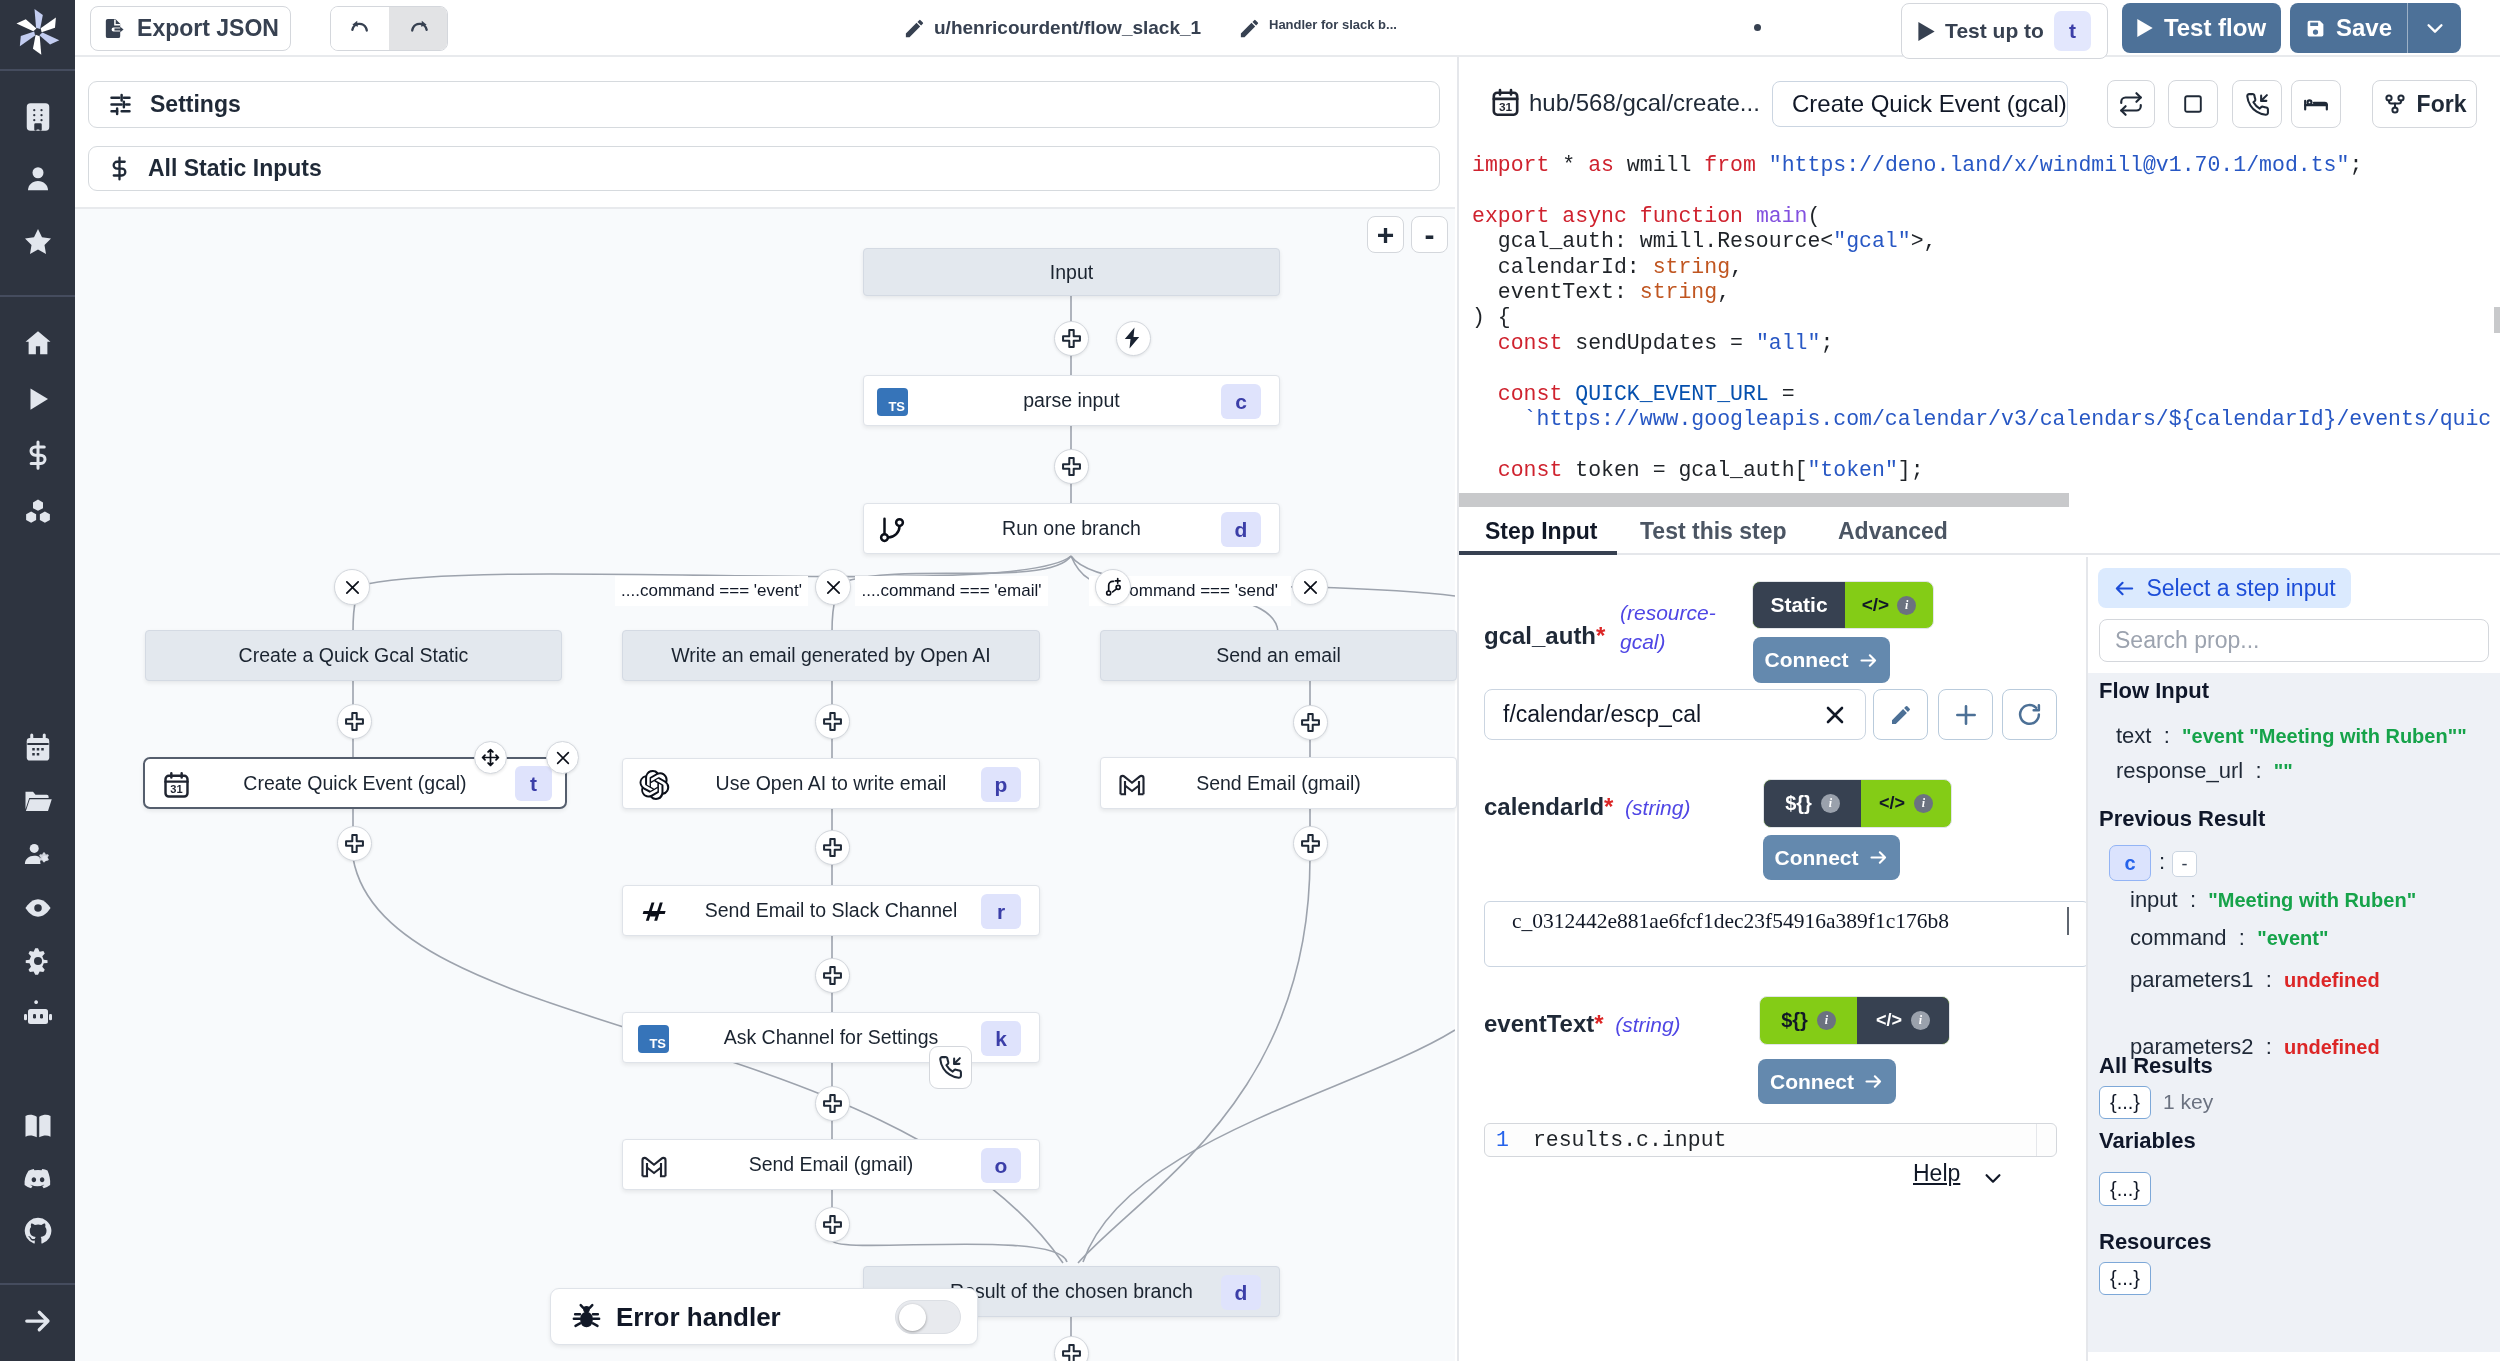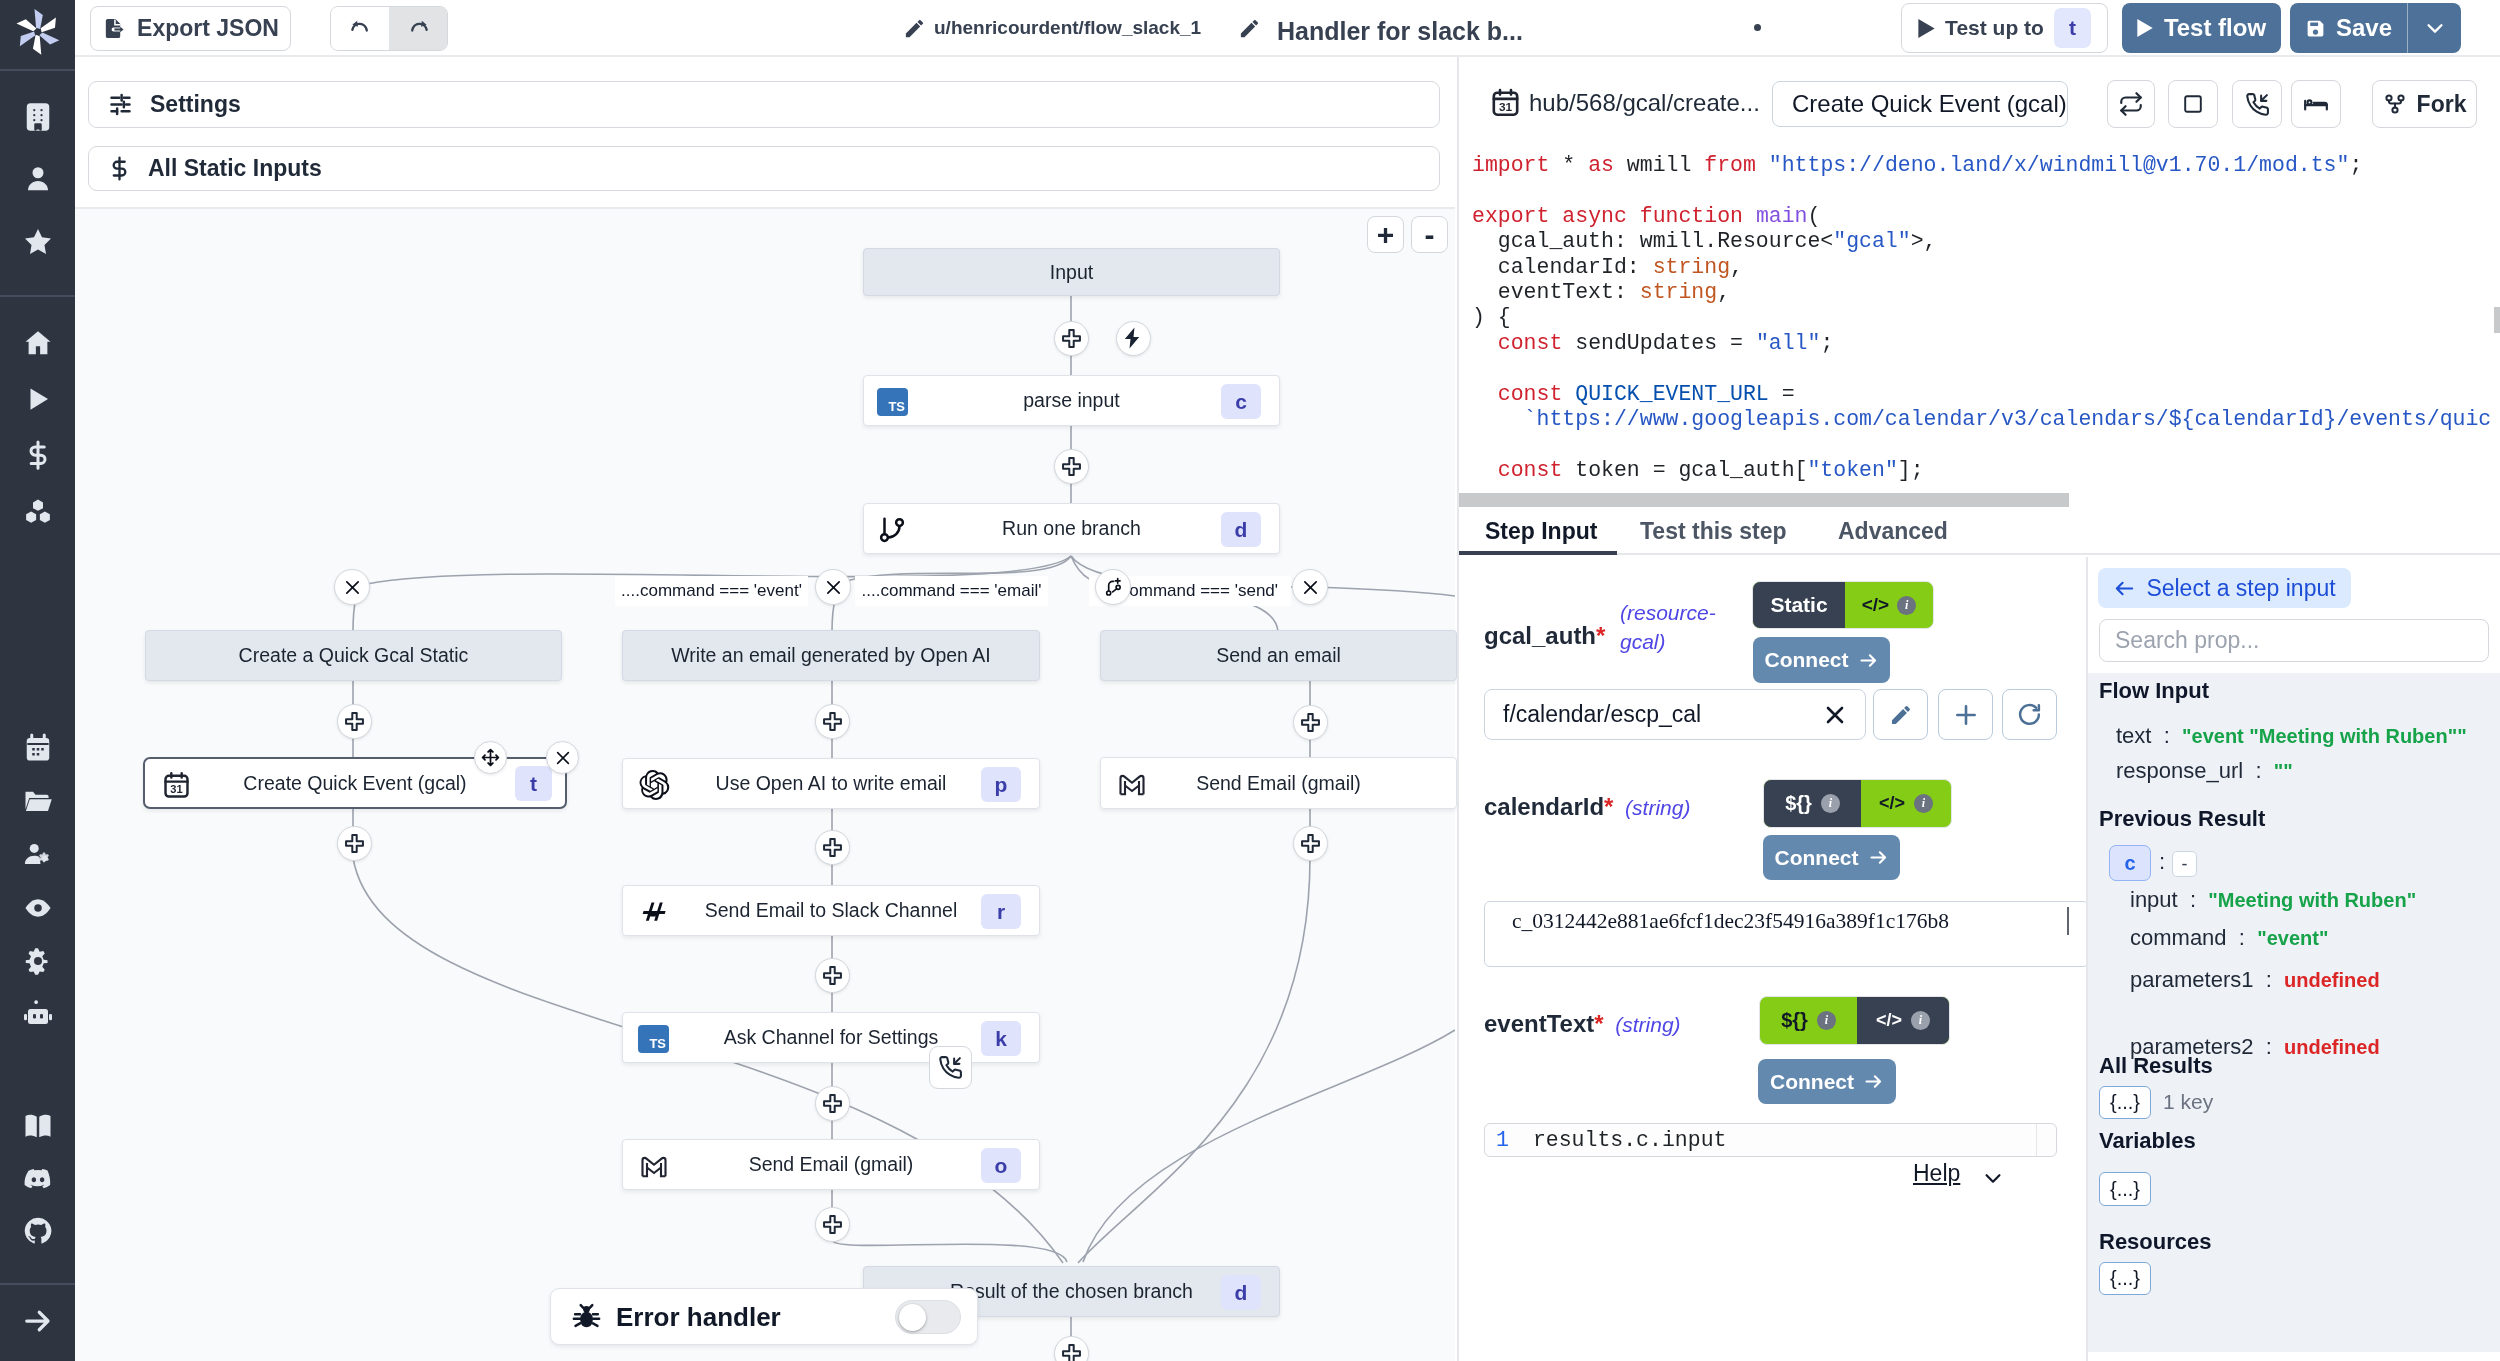--- a/index.html
+++ b/index.html
@@ -192,24 +192,24 @@
     </div>
   </div>
 
   <svg class="abs" style="left:903px; top:17px;" width="23" height="23" viewBox="0 0 24 24" fill="#374151">
       <path d="M3 17.2V21h3.8L17.9 9.9l-3.8-3.8zM20.7 7.1a1 1 0 0 0 0-1.4l-2.4-2.4a1 1 0 0 0-1.4 0l-1.8 1.8 3.8 3.8z"></path>
     </svg>
   <div class="abs" style="left:934px; top:17px; font-size:19px; font-weight:600; color:#374151;">u/henricourdent/flow_slack_1</div>
   <svg class="abs" style="left:1238px; top:17px;" width="23" height="23" viewBox="0 0 24 24" fill="#374151">
       <path d="M3 17.2V21h3.8L17.9 9.9l-3.8-3.8zM20.7 7.1a1 1 0 0 0 0-1.4l-2.4-2.4a1 1 0 0 0-1.4 0l-1.8 1.8 3.8 3.8z"></path>
     </svg>
-  <div class="abs" style="left:1269px; top:17px; font-size:25px; font-weight:600; color:#374151;margin-left:8px;">Handler for slack b...</div>
+  <div class="abs" style="left:1269px; top:17px; font-size:13px; font-weight:600; color:#374151;">Handler for slack b...</div>
   <div class="abs" style="left:1754px; top:24px; width:7px; height:7px; border-radius:50%; background:#374151;"></div>
 
-  <div class="tbtn" style="left:1901px; top:3px; width:207px; height:50px; gap:10px;text-align:right;">
+  <div class="tbtn" style="left:1901px; top:3px; width:207px; height:56px; gap:10px;text-align:right;">
     <svg width="17" height="19" viewBox="0 0 12 14" fill="#374151">
         <path d="M0 0l12 7-12 7z"></path>
       </svg>
     <span style="font-size:21px; font-weight:600; color:#374151;">Test up to</span>
     <span style="display:inline-flex; align-items:center; justify-content:center; width:37px; height:40px; background:#e3e7fd; border-radius:7px; color:#3b3ea8; font-weight:700; font-size:21px;">t</span>
   </div>
 
   <div class="bluebtn" style="left:2122px; top:3px; width:159px; height:50px; gap:11px; font-size:24px;">
     <svg width="16" height="18" viewBox="0 0 12 14" fill="#fff">
         <path d="M0 0l12 7-12 7z"></path>

